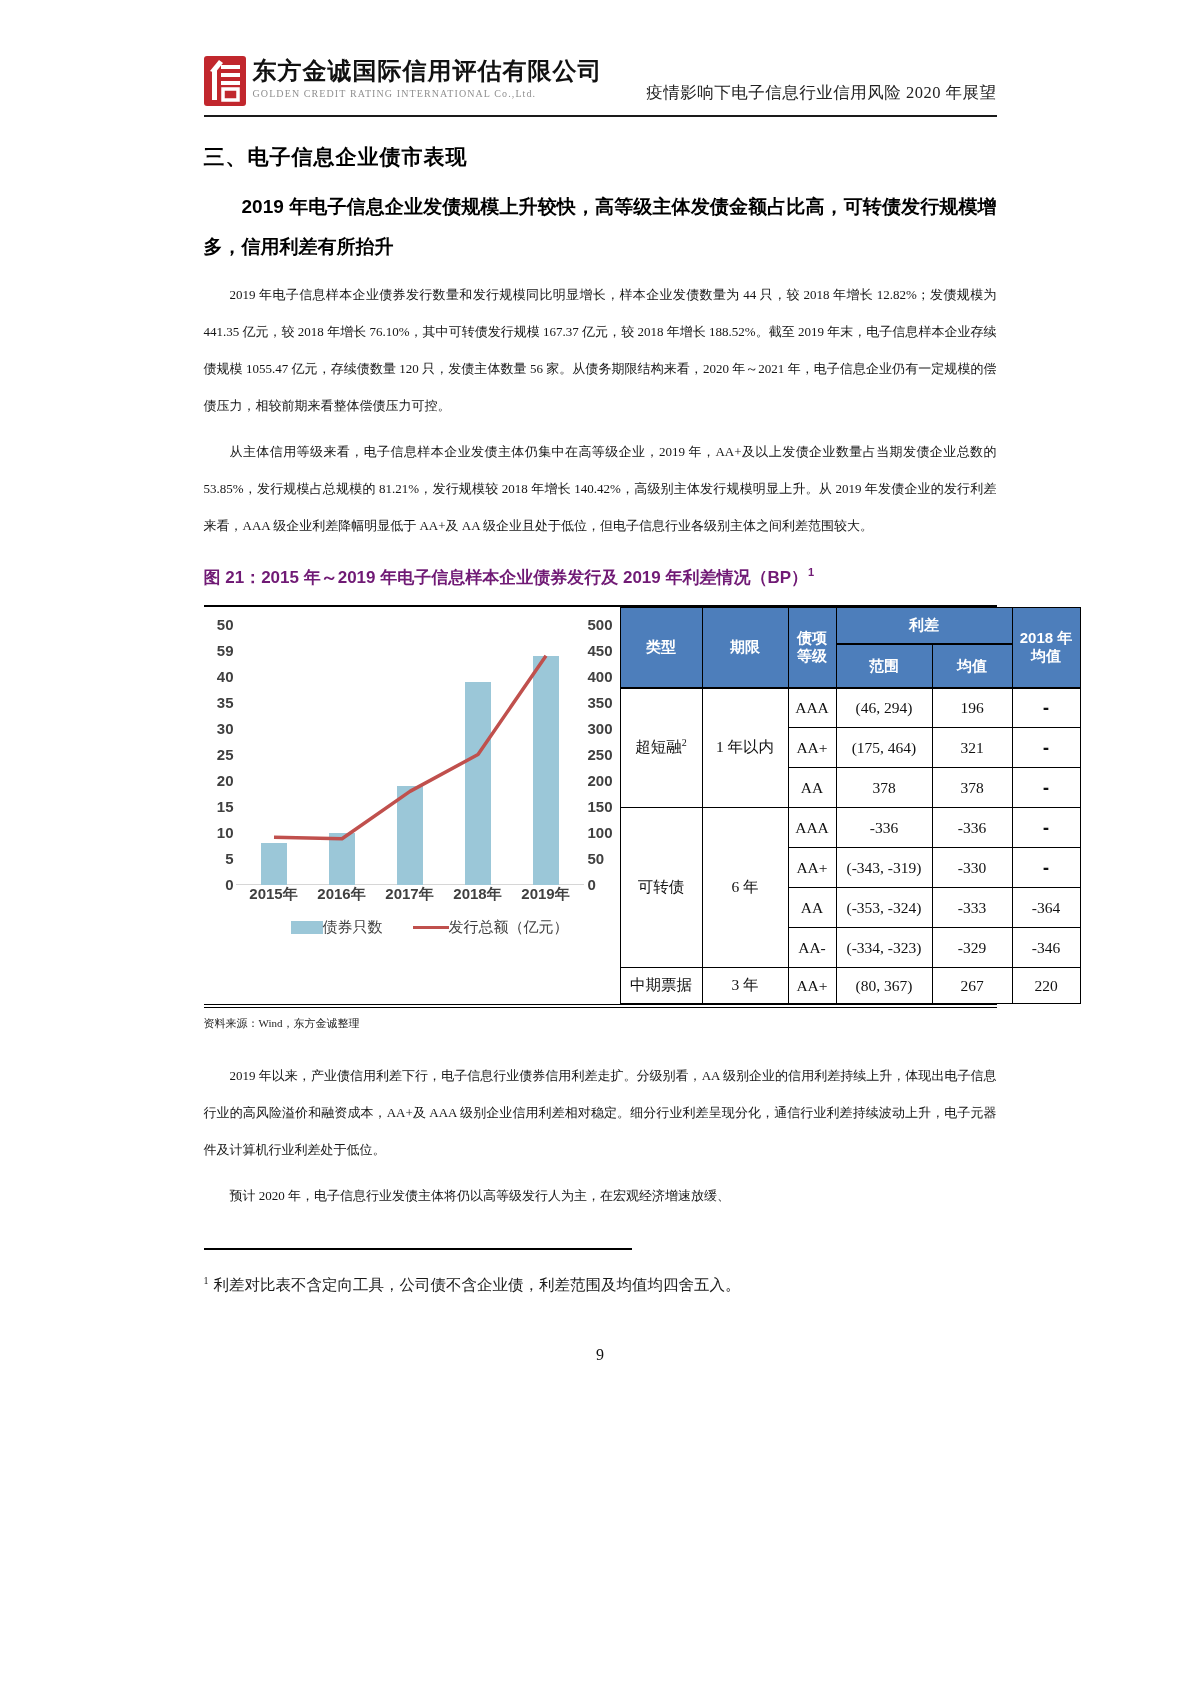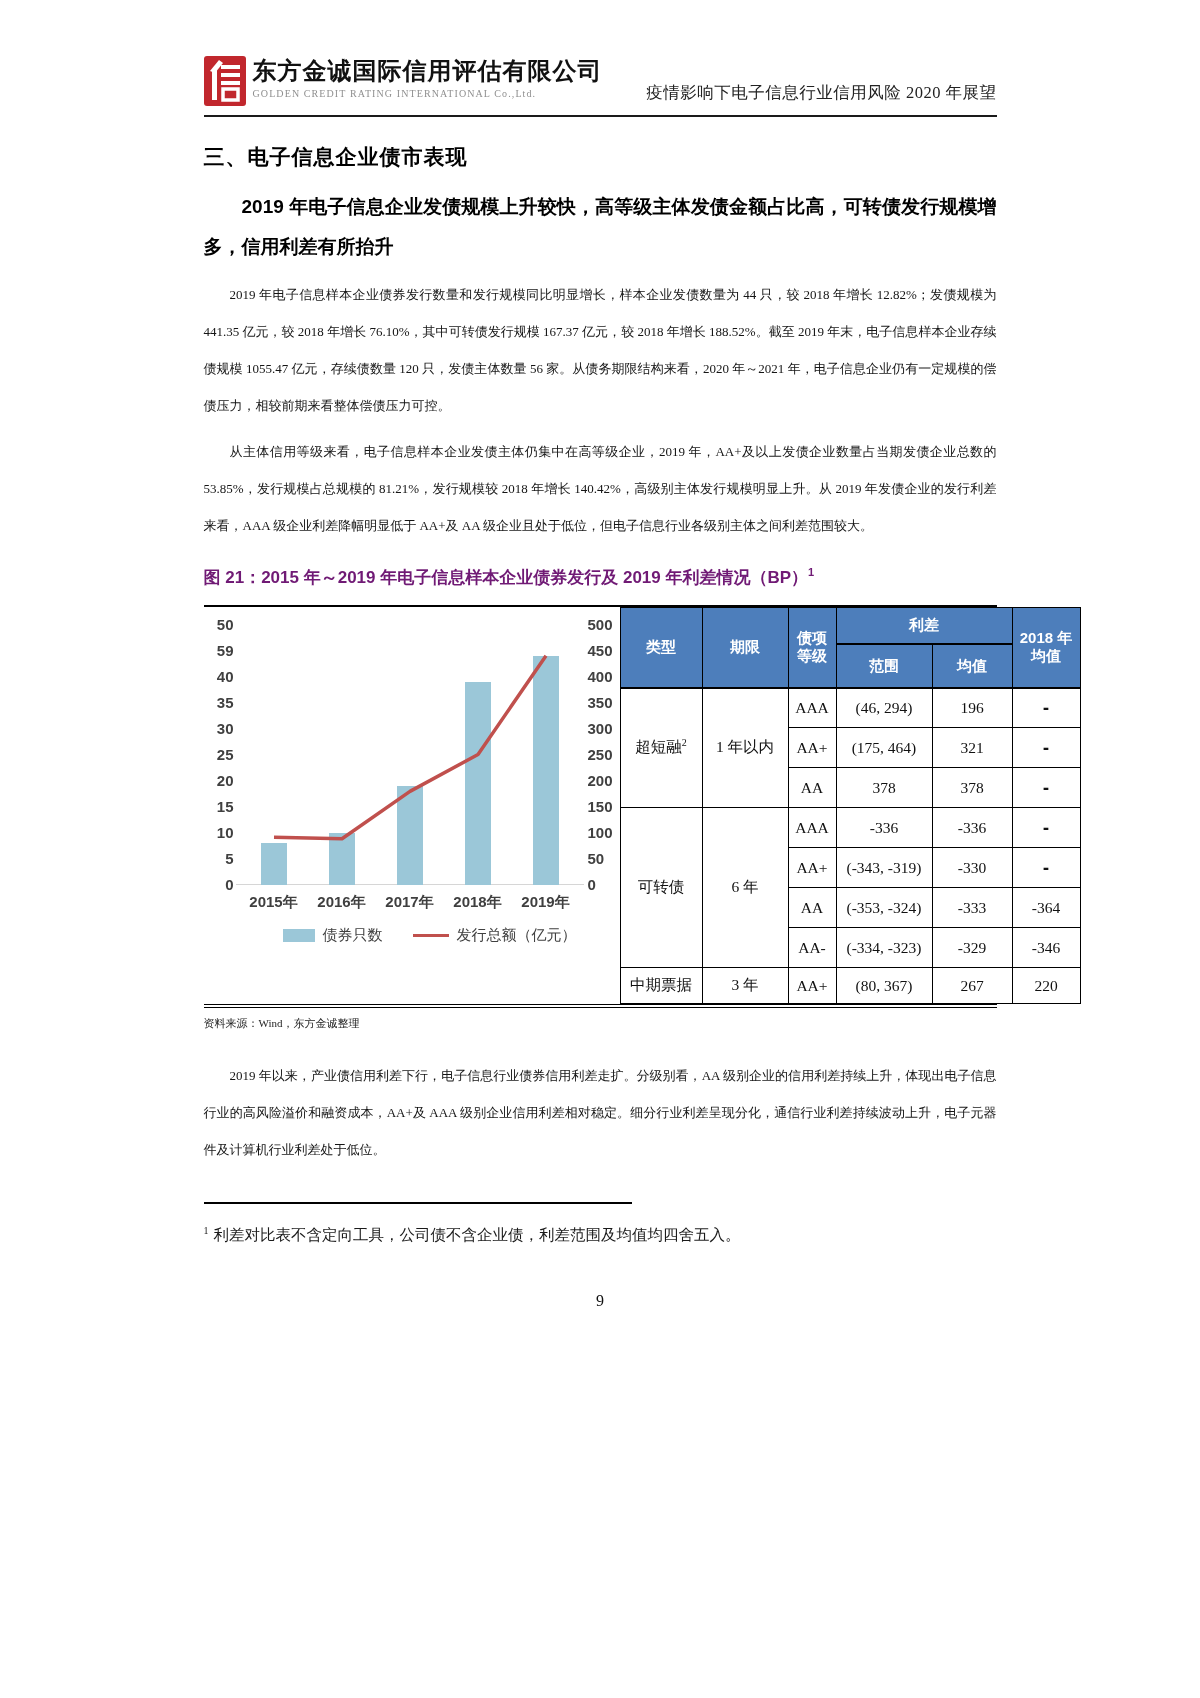--- a/index.html
+++ b/index.html
@@ -61,24 +61,24 @@
   .ycol.right { width:40px; }
   .ycol .tick {
     position:absolute; font-size:15px; font-weight:bold; color:#404040; line-height:18px;
   }
   .ycol.left .tick { right:6px; }
   .ycol.right .tick { left:8px; }
   .plot { position:relative; width:340px; height:260px; }
   .plot .baseline { position:absolute; left:-4px; right:-4px; bottom:0; height:1px; background:#d6d6d6; }
   .plot .bar { position:absolute; bottom:0; width:26px; background:#9bc7d8; }
   .plot svg { position:absolute; left:0; top:0; overflow:visible; }
-  .xlabels { display:flex; margin-left:36px; width:340px; margin-top:8px; }
+  .xlabels { display:flex; margin-left:36px; width:340px; margin-top:0; }
   .xlabels div { width:68px; text-align:center; font-size:15px; font-weight:bold; color:#3f3f3f; }
   .legend { margin-left:36px; width:380px; display:flex; justify-content:center; gap:30px; margin-top:14px; }
-  .legend .item { display:flex; align-items:center; gap:8px; font-size:15px; color:#404040; }
+  .legend .item { display:flex; align-items:center; font-size:15px; color:#404040; }
   .legend .sw-bar { width:32px; height:13px; background:#9bc7d8; }
   .legend .sw-line { width:36px; height:3.5px; background:#c0504d; }
 
   
   table.spread { border-collapse:collapse; width:460px; table-layout:fixed; }
   table.spread th, table.spread td {
     border:1px solid #000; text-align:center; vertical-align:middle; padding:1px 2px;
   }
   table.spread thead th {
     background:#4d7ebb; color:#fff;
@@ -93,21 +93,21 @@
     font-size:15.5px; height:40px; color:#111;
   }
   table.spread tbody tr:last-child td { height:36px; }
   table.spread td.dash { font-family:"DejaVu Sans",sans-serif; font-weight:bold; }
   table.spread td sup { font-size:10px; }
 
   .source { font-size:11px; color:#222; margin-top:8px; }
 
   
   .fn-rule { width:428px; border-top:2px solid #000; margin-top:34px; }
-  .footnote { font-size:15.5px; color:#1a1a1a; margin-top:16px; line-height:22px; }
+  .footnote { font-size:15.5px; color:#1a1a1a; margin-top:16px; line-height:30px; }
   .footnote sup { font-size:10px; margin-right:5px; }
   .page-num { text-align:center; font-size:16px; color:#111; margin-top:46px; }
 </style>
 </head>
 <body>
 
 <div class="page">
   <div class="content">
 
     <div class="hdr-row">
@@ -277,19 +277,20 @@
               <td>267</td>
               <td>220</td>
             </tr>
           </tbody>
       </table>
     </div>
 
     <div class="source">资料来源：Wind，东方金诚整理</div>
 
     <p class="body" style="margin-top:26px">2019 年以来，产业债信用利差下行，电子信息行业债券信用利差走扩。分级别看，AA 级别企业的信用利差持续上升，体现出电子信息行业的高风险溢价和融资成本，AA+及 AAA 级别企业信用利差相对稳定。细分行业利差呈现分化，通信行业利差持续波动上升，电子元器件及计算机行业利差处于低位。</p>
+    <p class="body">预计 2020 年，电子信息行业发债主体将仍以高等级发行人为主，在宏观经济增速放缓、</p>
 
     <div class="fn-rule"></div>
     <div class="footnote"><sup>1</sup><span>利差对比表不含定向工具，公司债不含企业债，利差范围及均值均四舍五入。</span></div>
 
     <div class="page-num">9</div>
   </div>
 </div>
 
 </body></html>

